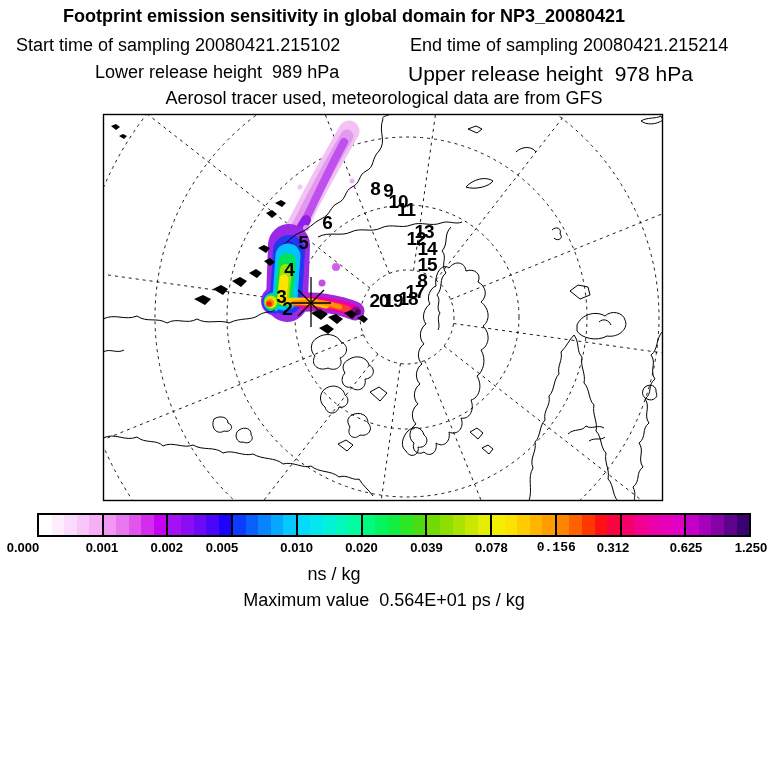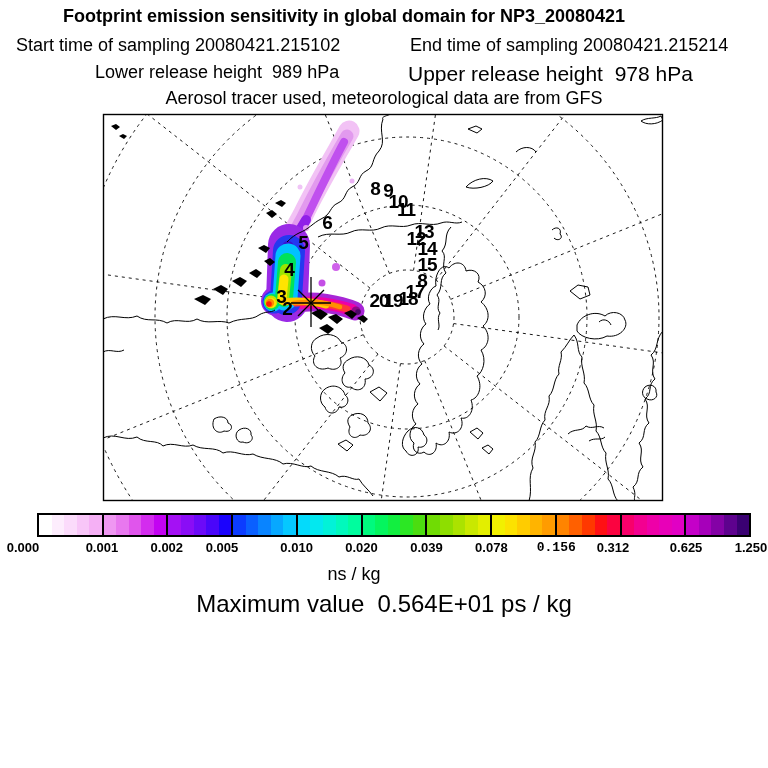--- a/index.html
+++ b/index.html
@@ -15,22 +15,22 @@
   #mapsvg{position:absolute;left:0;top:0;}
   .wp{position:absolute;transform:translate(-50%,-52%);font-size:19px;font-weight:bold;
       line-height:1;letter-spacing:-1px;}
   #colorbar{position:absolute;left:37px;top:513px;width:714px;height:24px;
             border:2px solid #000;box-sizing:border-box;display:flex;}
   .seg{flex:1;display:flex;border-right:2px solid #000;}
   .seg:last-child{border-right:none;}
   .sub{flex:1;}
   .cb-label{position:absolute;top:540px;transform:translateX(-50%);
             font-size:13px;font-weight:bold;white-space:pre;}
-  .units{top:564px;left:0;width:668px;text-align:center;font-size:18px;margin-left:20px;}
-  .maxline{top:590px;left:0;width:768px;text-align:center;font-size:24px;}
+  .units{top:564px;left:0;width:668px;text-align:center;font-size:18px;}
+  .maxline{top:590px;left:0;width:768px;text-align:center;font-size:18px;}
 </style>
 </head>
 <body>
 
 <svg id="mapsvg" width="768" height="768" viewBox="0 0 768 768">
   <defs>
     <clipPath id="mapclip">
         <rect x="104" y="115" width="558" height="385"></rect>
       </clipPath>
   </defs>

